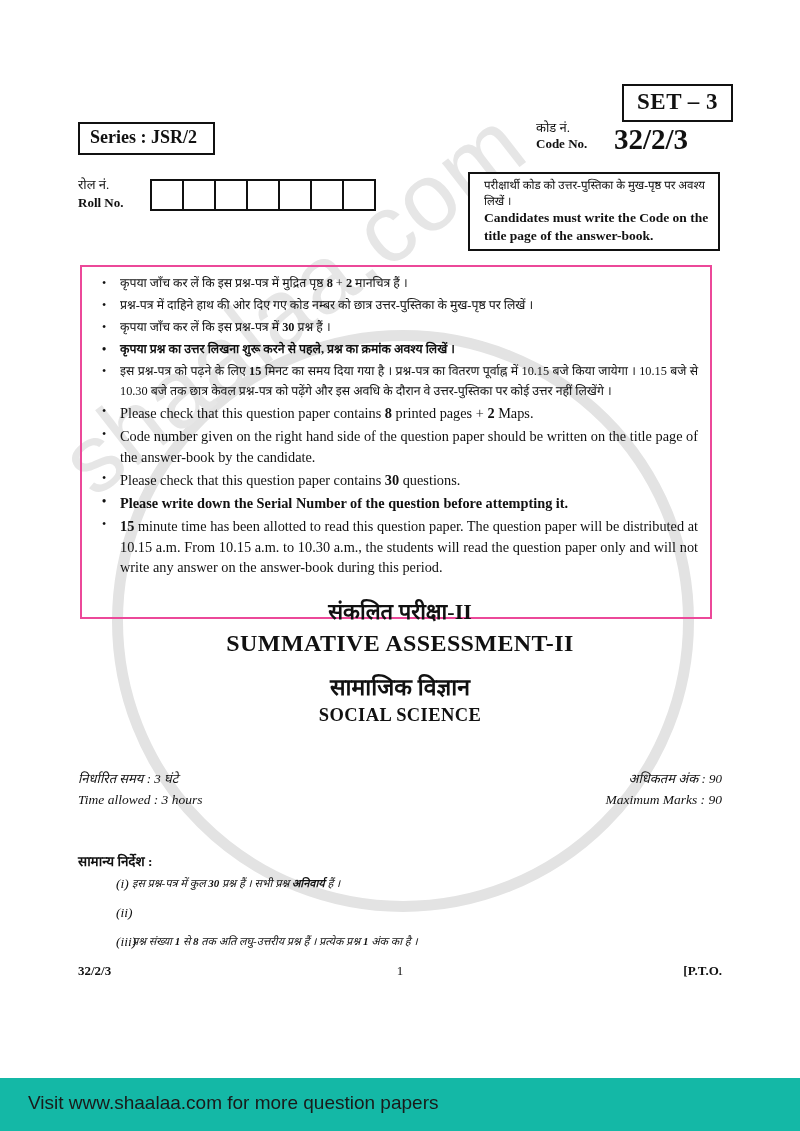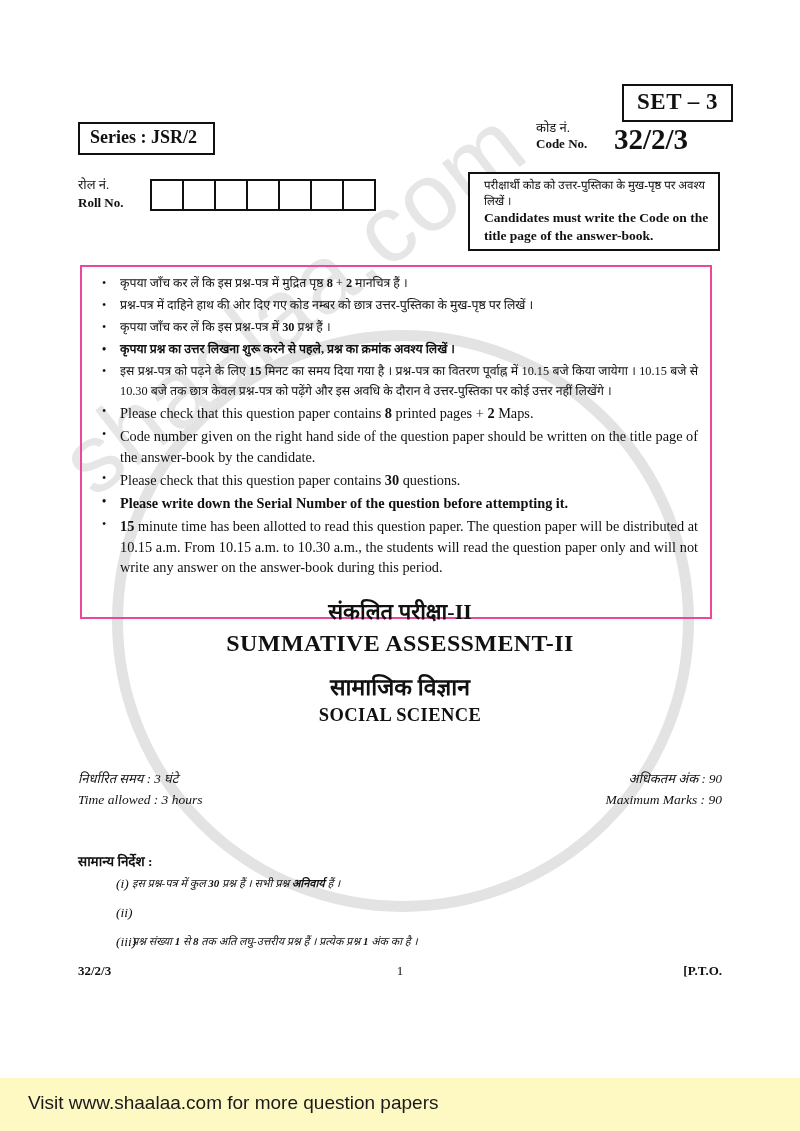--- a/index.html
+++ b/index.html
@@ -285,21 +285,21 @@
   }
   .f-right  { float: right; }
   .footer::after { content: ""; display: block; clear: both; }
 
   
   .banner {
     position: absolute;
     left: 0; top: 1078px;
     width: 800px;
     height: 53px;
-    background: #fef9c3;
+    background: #14b8a6;
   }
   .banner-text {
     position: absolute;
     left: 28px; top: 14px;
     font-family: "Liberation Sans", sans-serif;
     font-size: 19px;
     color: #1a1a1a;
   }
 </style>
 </head>

